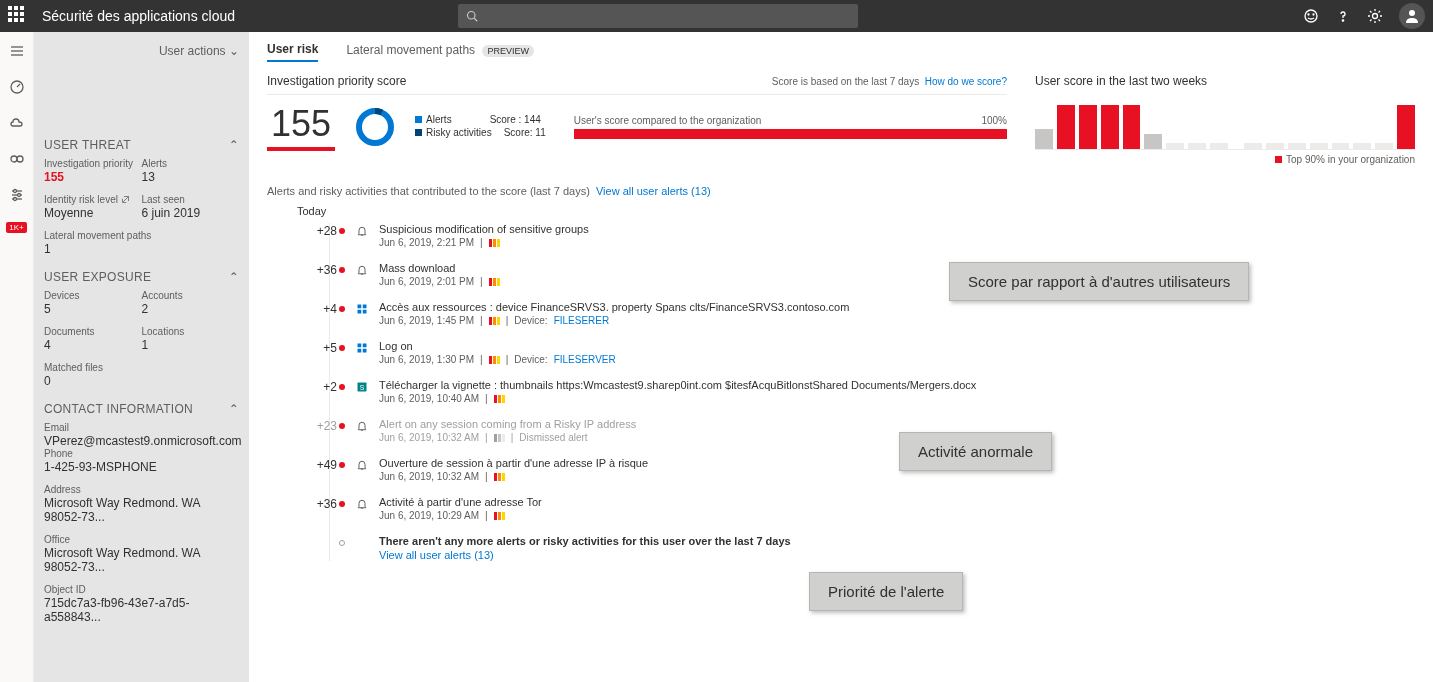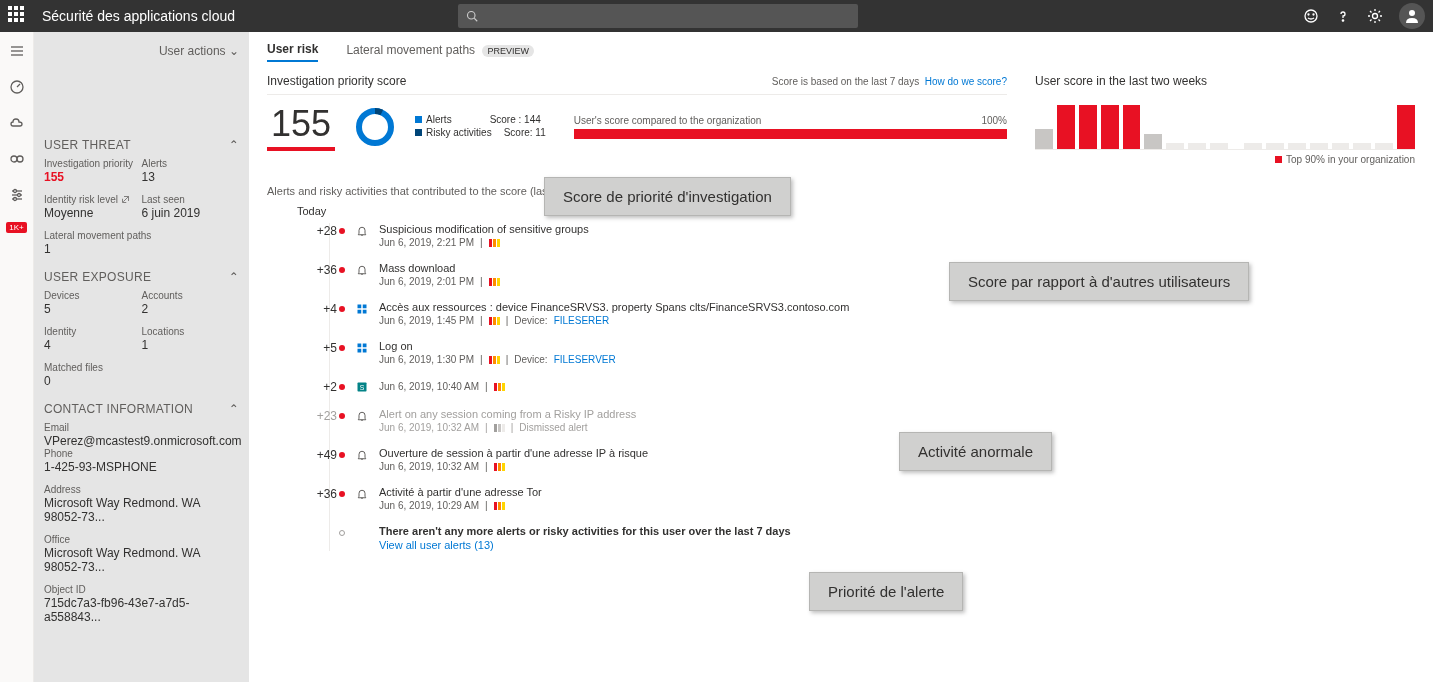--- a/index.html
+++ b/index.html
@@ -204,21 +204,21 @@
     <div class="side-grid">
       <div class="kv">
           <div class="lbl">Devices</div>
           <div class="val">5</div>
         </div>
       <div class="kv">
           <div class="lbl">Accounts</div>
           <div class="val">2</div>
         </div>
       <div class="kv">
-          <div class="lbl">Identity</div>
+          <div class="lbl">Documents</div>
           <div class="val">4</div>
         </div>
       <div class="kv">
           <div class="lbl">Locations</div>
           <div class="val">1</div>
         </div>
       <div class="kv full">
           <div class="lbl">Matched files</div>
           <div class="val">0</div>
         </div>
@@ -408,20 +408,21 @@
           <div class="tl-item">
             <div class="tl-score">+2</div>
             <div class="tl-dot"></div>
             <div class="tl-icon">
               <svg width="12" height="12" viewBox="0 0 16 16" fill="#038387">
                 <rect x="2" y="2" width="12" height="12" rx="1"></rect>
                 <text x="8" y="12" text-anchor="middle" fill="#fff" font-size="9" font-family="Arial">S</text>
               </svg>
             </div>
             <div class="tl-body">
+              <div>Télécharger la vignette : thumbnails https:Wmcastest9.sharep0int.com $itesfAcquBitlonstShared Documents/Mergers.docx</div>
               <div class="tl-sub"><span>Jun 6, 2019, 10:40 AM</span> | <span class="sev-bars">
                   <span style="background:#e81123"></span>
                   <span style="background:#ff8c00"></span>
                   <span style="background:#ffd500"></span>
                 </span></div>
             </div>
           </div>
           <div class="tl-item">
             <div class="tl-score faded">+23</div>
             <div class="tl-dot"></div>
@@ -481,18 +482,17 @@
         <div class="tl-score"></div>
         <div class="tl-dot empty"></div>
         <div class="tl-icon"></div>
         <div class="tl-body">
           <div style="font-weight:600;font-size:11px">There aren't any more alerts or risky activities for this user over the last 7 days</div>
           <div class="link" style="font-size:11px;margin-top:2px">View all user alerts (13)</div>
         </div>
       </div>
     </div>
 
-    <div class="callout" style="left:295px; top:145px">Score de priorité d'investigation</div>
     <div class="callout" style="left:650px; top:400px">Activité anormale</div>
     <div class="callout" style="left:700px; top:230px">Score par rapport à d'autres utilisateurs</div>
     <div class="callout" style="left:560px; top:540px">Priorité de l'alerte</div>
   </div>
 </div>
 
 </body></html>

